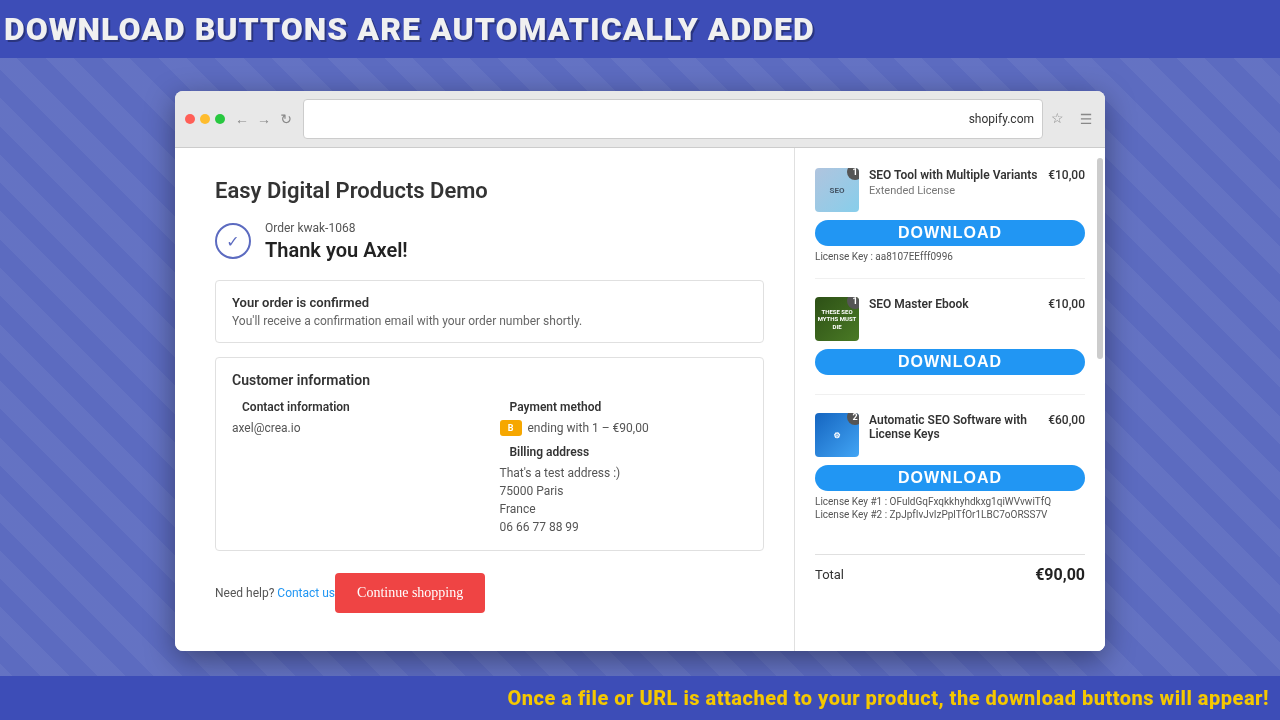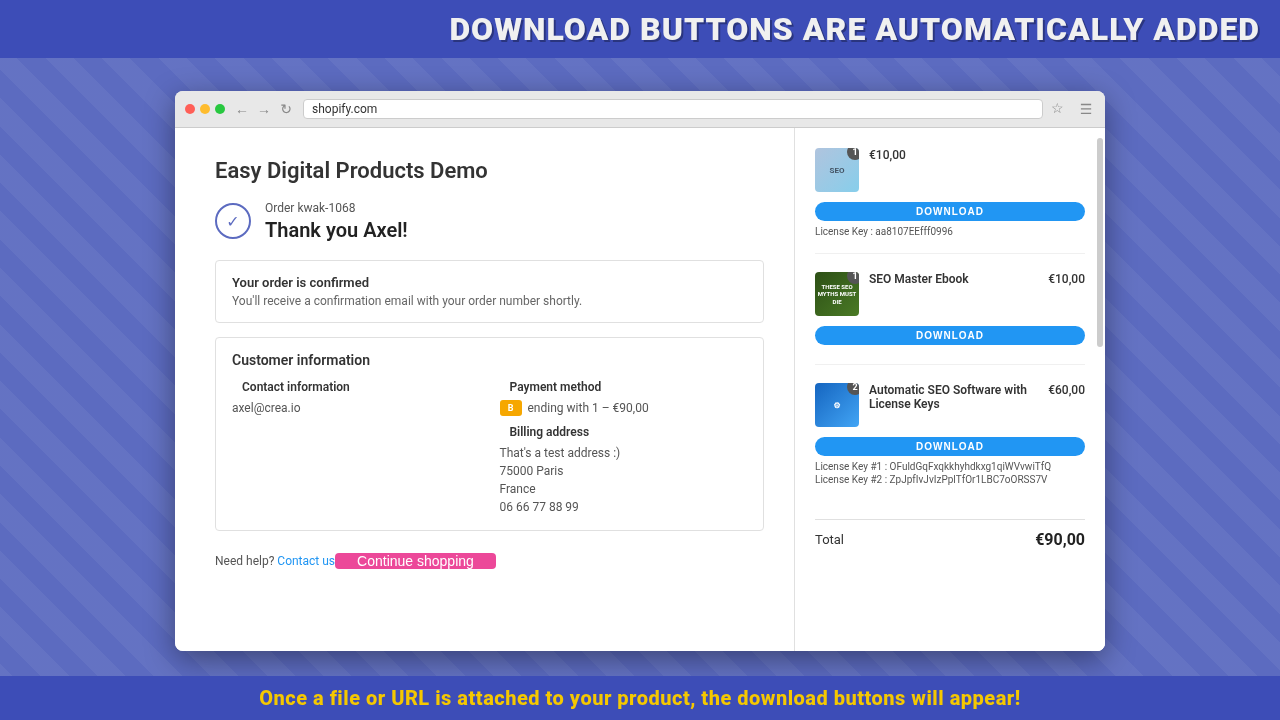--- a/index.html
+++ b/index.html
@@ -15,22 +15,22 @@
       );
       width: 1280px;
       height: 720px;
       overflow: hidden;
       display: flex;
       flex-direction: column;
     }
 
     .top-banner {
       background-color: #3d4db7;
-      padding: 10px 20px;
-      text-align: right;
+      padding: 10px 4px;
+      text-align: left;
     }
     .top-banner-text {
       color: #f0f0f0;
       font-size: 32px;
       font-weight: 900;
       letter-spacing: 1px;
       text-shadow: 2px 2px 0 rgba(0,0,0,0.3);
     }
 
     .browser-wrap {
@@ -90,25 +90,26 @@
       color: #888;
       font-size: 14px;
       cursor: pointer;
     }
 
     .address-bar {
       flex: 1;
       background: white;
       border: 1px solid #ccc;
       border-radius: 4px;
-      padding: 2px 8px;
-      font-size: 12px;
-      color: #333;
-      display: flex;
-      align-items: center;
+      padding: 12px 8px;
+      font-size: 12px;
+      color: #333;
+      display: flex;
+      align-items: center;
+      justify-content: flex-end;
     }
 
     .star-btn {
       width: 18px;
       height: 18px;
       color: #888;
       font-size: 14px;
     }
 
     .browser-content {
@@ -270,28 +271,29 @@
       color: #555;
     }
 
     .contact-link {
       color: #2196f3;
       text-decoration: none;
       cursor: pointer;
     }
 
     .continue-btn {
-      background: #ec4899;
+      background: #ef4444;
       color: white;
       border: none;
       border-radius: 4px;
-      padding: 0 22px;
+      padding: 12px 22px;
       font-size: 14px;
       font-weight: 500;
       cursor: pointer;
+      font-family: Liberation Serif, serif;
     }
 
     
     .order-item {
       margin-bottom: 18px;
       border-bottom: 1px solid #f0f0f0;
       padding-bottom: 14px;
     }
 
     .order-item:last-of-type {
@@ -354,21 +356,21 @@
       white-space: nowrap;
     }
 
     .download-btn {
       width: 100%;
       background: #2196f3;
       color: white;
       border: none;
       border-radius: 13px;
       padding: 4px;
-      font-size: 10px;
+      font-size: 16px;
       font-weight: 700;
       letter-spacing: 1px;
       cursor: pointer;
       margin-bottom: 5px;
     }
 
     .license-key {
       font-size: 10px;
       color: #555;
       margin-bottom: 2px;
@@ -428,22 +430,22 @@
       display: flex;
       align-items: center;
       justify-content: center;
       font-size: 8px;
       color: white;
       font-weight: bold;
     }
 
     .bottom-banner {
       background-color: #3d4db7;
-      padding: 10px 25px;
-      text-align: center;
+      padding: 10px 11px;
+      text-align: right;
     }
 
     .bottom-banner-text {
       color: #f5c800;
       font-size: 20px;
       font-weight: 800;
       letter-spacing: 0.5px;
     }
   </style>
 </head>
@@ -527,20 +529,24 @@
 
       <div class="right-panel">
 
         <div id="items-container">
             <div class="order-item">
       <div class="item-row">
         <div class="item-thumb">
           <div class="thumb-seo">SEO</div>
           <div class="item-badge">1</div>
         </div>
+        <div class="item-info">
+          <div class="item-name">SEO Tool with Multiple Variants</div>
+          <div class="item-variant">Extended License</div>
+        </div>
         <div class="item-price">€10,00</div>
       </div>
       <button class="download-btn">DOWNLOAD</button>
       <div class="license-key">License Key : aa8107EEfff0996</div>
     </div>
             <div class="order-item">
       <div class="item-row">
         <div class="item-thumb">
           <div class="thumb-book">THESE SEO MYTHS MUST DIE</div>
           <div class="item-badge">1</div>

